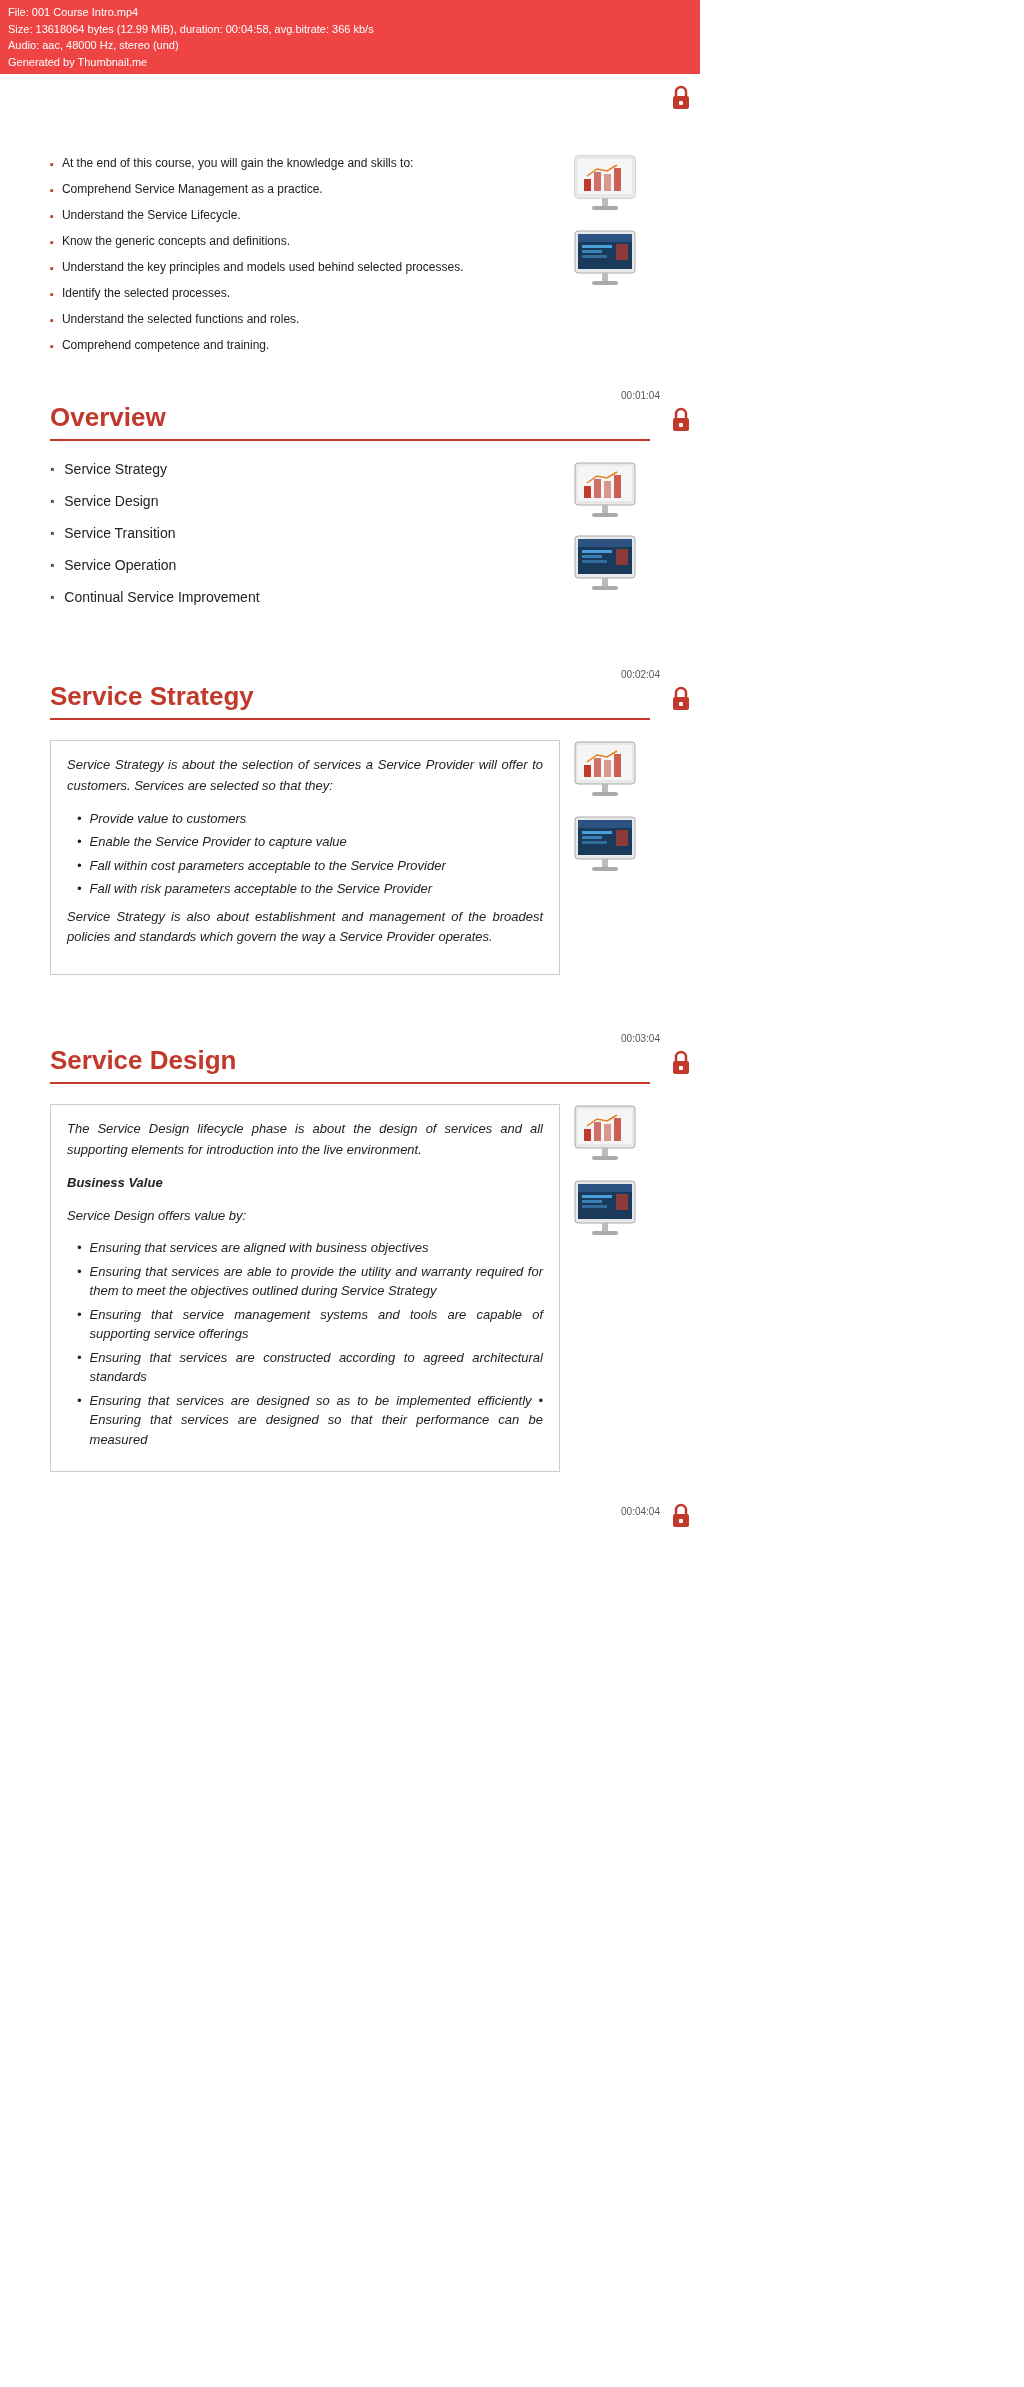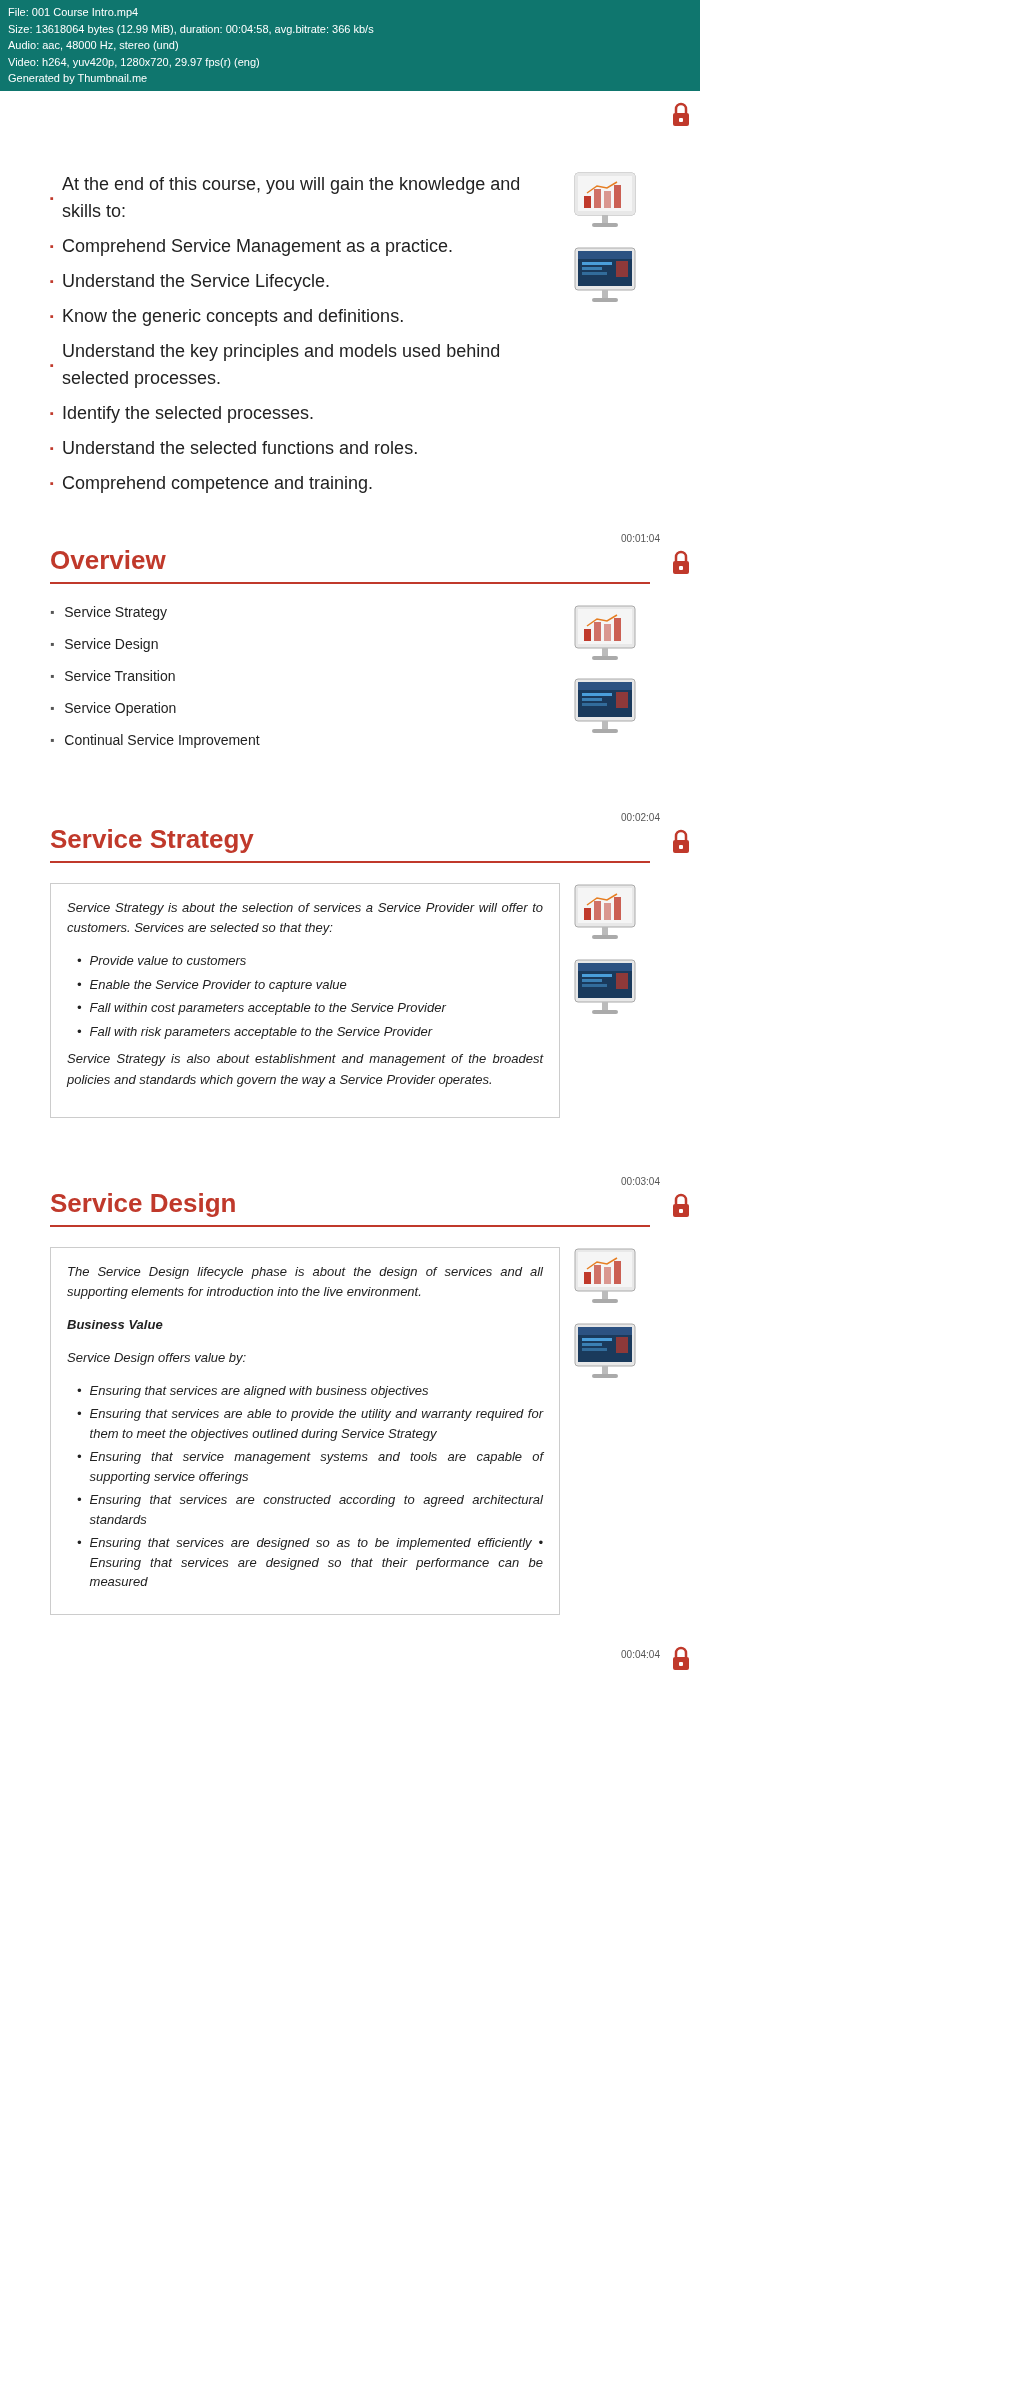--- a/index.html
+++ b/index.html
@@ -6,21 +6,21 @@
     body {
       font-family: Arial, sans-serif;
       font-size: 13px;
       background: #fff;
       color: #222;
       width: 700px;
     }
 
     
     .file-info-bar {
-      background: #0f766e;
+      background: #ef4444;
       color: #fff;
       font-size: 11px;
       padding: 4px 8px;
       line-height: 1.5;
     }
 
     .page-wrapper {
       position: relative;
       padding: 0;
     }
@@ -32,23 +32,23 @@
     }
 
     
     .bullet-list {
       list-style: none;
       padding-left: 0;
     }
 
     .bullet-list li {
       display: flex;
-      align-items: center;
+      align-items: flex-end;
       margin-bottom: 8px;
-      font-size: 18px;
+      font-size: 12px;
       line-height: 1.5;
     }
 
     .bullet-list li::before {
       content: '▪';
       color: #c0392b;
       margin-right: 8px;
       margin-top: 1px;
       flex-shrink: 0;
       font-size: 11px;
@@ -197,21 +197,20 @@
   </style>
 </head>
 <body>
 
 <div class="page-wrapper">
 
   <div class="file-info-bar">
     <div>File: 001 Course Intro.mp4</div>
     <div>Size: 13618064 bytes (12.99 MiB), duration: 00:04:58, avg.bitrate: 366 kb/s</div>
     <div>Audio: aac, 48000 Hz, stereo (und)</div>
-    <div>Video: h264, yuv420p, 1280x720, 29.97 fps(r) (eng)</div>
     <div>Generated by Thumbnail.me</div>
   </div>
 
   <div style="position:relative; background:#fff; min-height:60px;">
     <div style="position:absolute; right:8px; top:10px;">
       <svg width="22" height="28" viewBox="0 0 22 28">
         <rect x="3" y="12" width="16" height="13" rx="2" fill="#c0392b"></rect>
         <path d="M6 12V8a5 5 0 0 1 10 0v4" fill="none" stroke="#c0392b" stroke-width="2.5"></path>
         <rect x="9" y="17" width="4" height="4" rx="1" fill="#fff"></rect>
       </svg>

